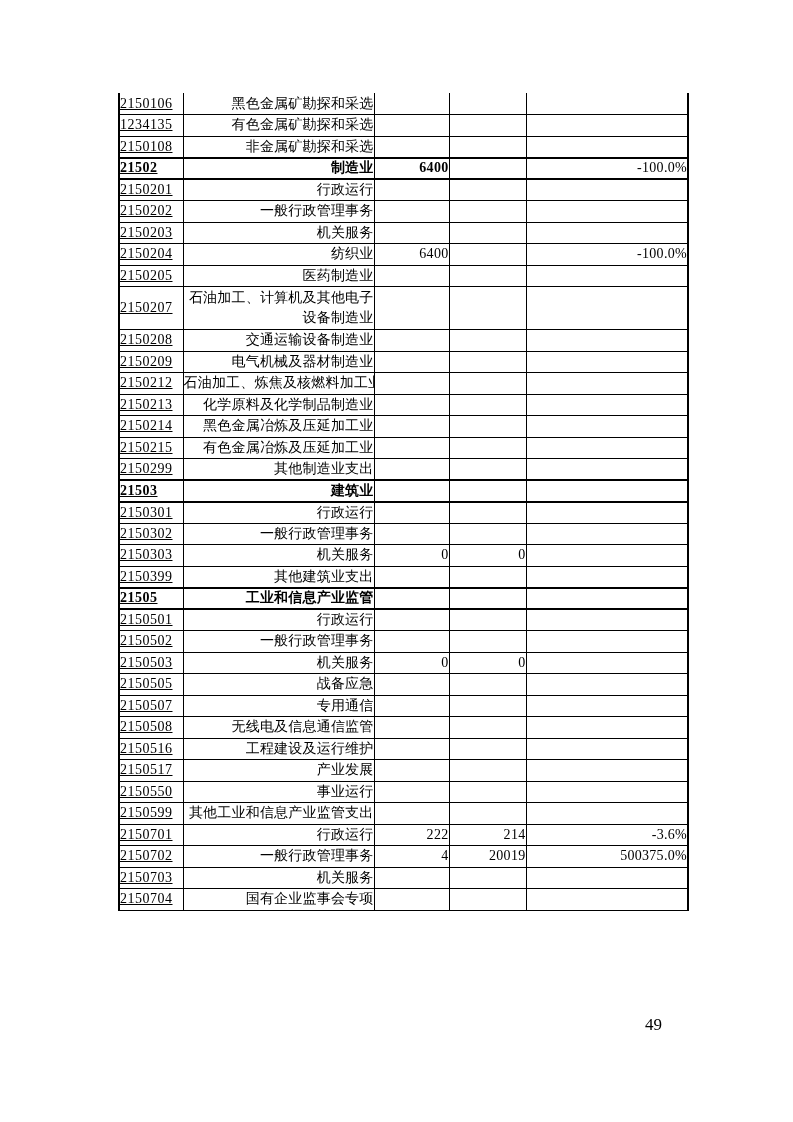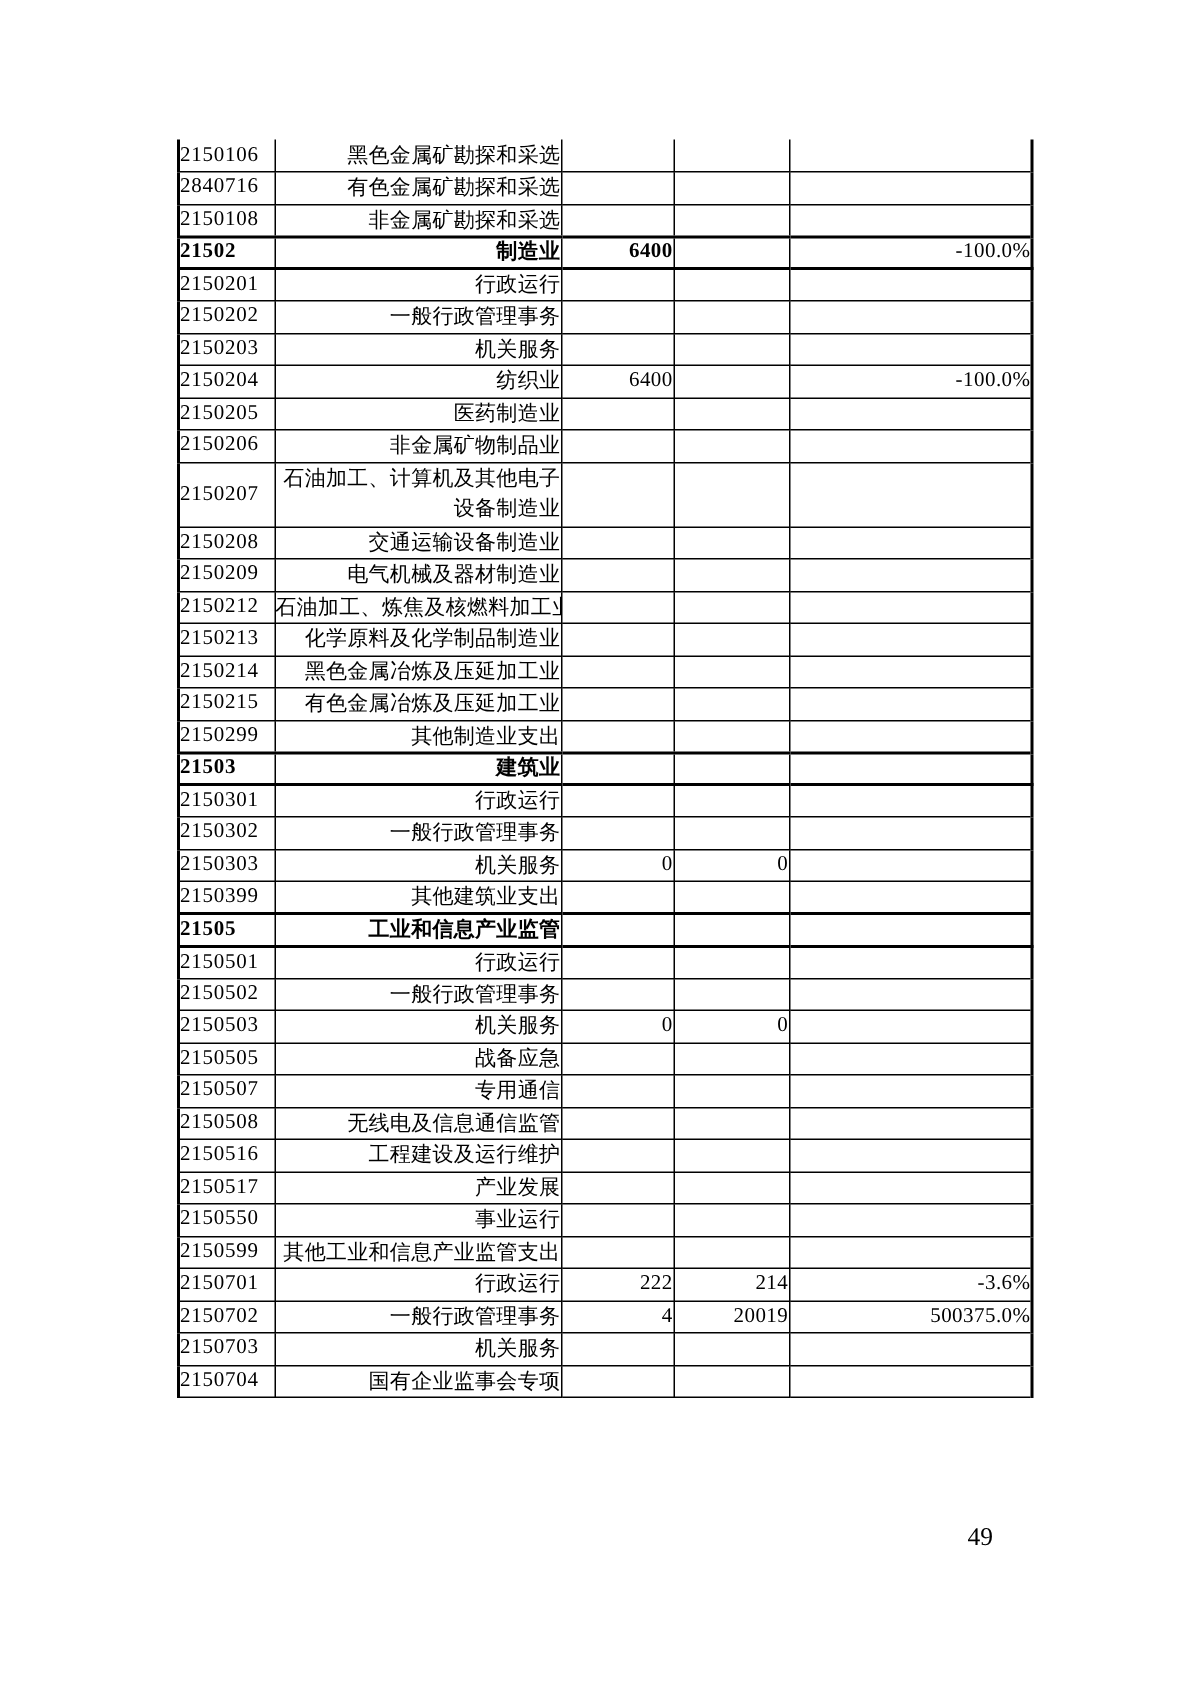--- a/index.html
+++ b/index.html
@@ -36,21 +36,21 @@
     height: 21.5px;
   }
   table.budget-table tr.tall {
     height: 43px;
   }
   
   table.budget-table tr:first-child td {
     border-top: none;
   }
   
-  table.budget-table td:first-child { border-left-width: 2px; }
+  table.budget-table td:first-child { border-left-width: 2px; text-decoration: underline; }
   table.budget-table td:last-child  { border-right-width: 2px; }
   
   table.budget-table tr.section td {
     font-weight: bold;
     border-top-width: 2px;
     border-bottom-width: 2px;
   }
   td.code {
     padding-left: 9px;
     letter-spacing: 0.5px;
@@ -105,21 +105,21 @@
     </colgroup>
     <tbody>
         <tr>
           <td class="code">2150106</td>
           <td class="name">黑色金属矿勘探和采选</td>
           <td class="num"></td>
           <td class="num"></td>
           <td class="num pct"></td>
         </tr>
         <tr>
-          <td class="code">2840716</td>
+          <td class="code">1234135</td>
           <td class="name">有色金属矿勘探和采选</td>
           <td class="num"></td>
           <td class="num"></td>
           <td class="num pct"></td>
         </tr>
         <tr>
           <td class="code">2150108</td>
           <td class="name">非金属矿勘探和采选</td>
           <td class="num"></td>
           <td class="num"></td>
@@ -156,27 +156,20 @@
         <tr>
           <td class="code">2150204</td>
           <td class="name">纺织业</td>
           <td class="num">6400</td>
           <td class="num"></td>
           <td class="num pct">-100.0%</td>
         </tr>
         <tr>
           <td class="code">2150205</td>
           <td class="name">医药制造业</td>
-          <td class="num"></td>
-          <td class="num"></td>
-          <td class="num pct"></td>
-        </tr>
-        <tr>
-          <td class="code">2150206</td>
-          <td class="name">非金属矿物制品业</td>
           <td class="num"></td>
           <td class="num"></td>
           <td class="num pct"></td>
         </tr>
         <tr class="tall">
           <td class="code">2150207</td>
           <td class="name">石油加工、计算机及其他电子设备制造业</td>
           <td class="num"></td>
           <td class="num"></td>
           <td class="num pct"></td>

